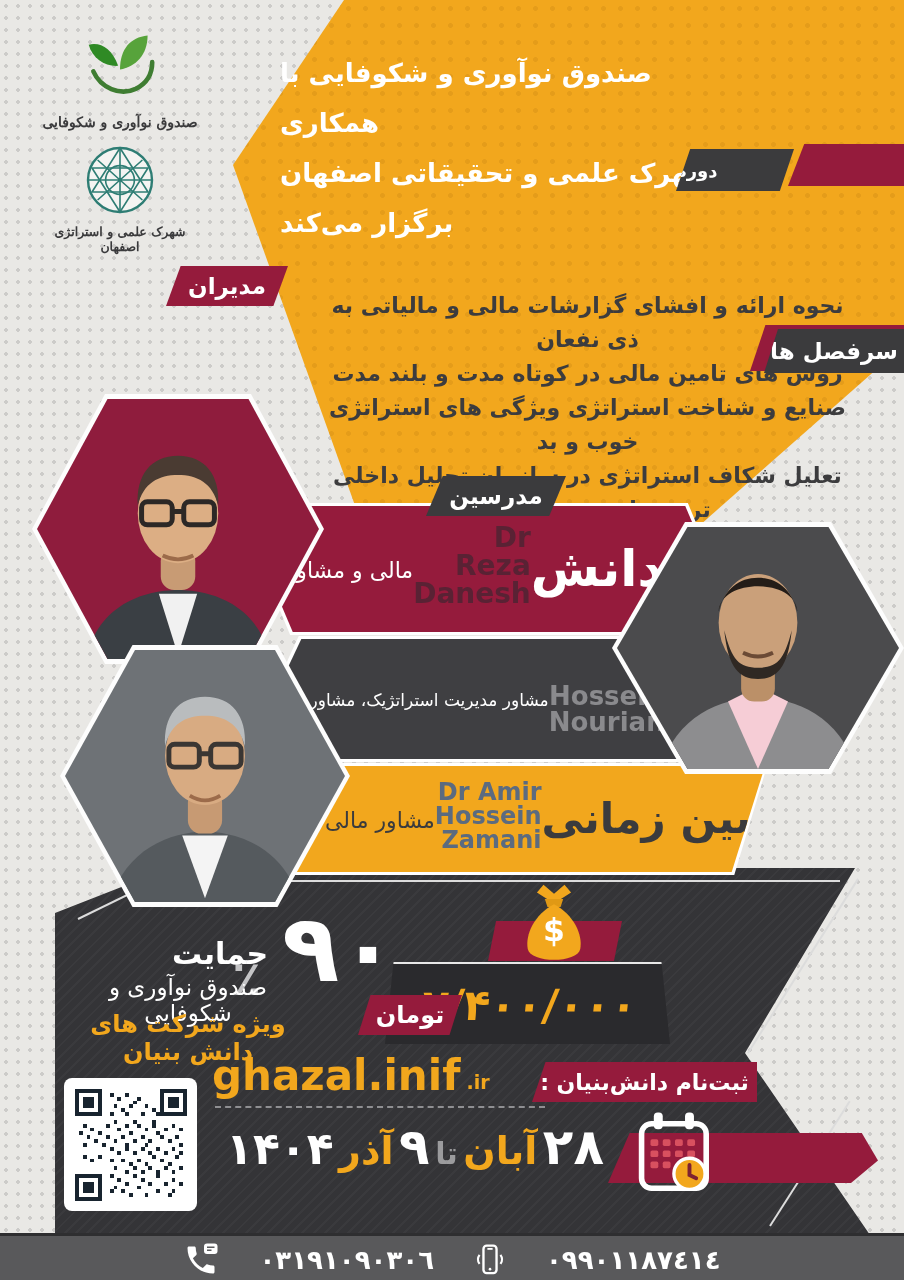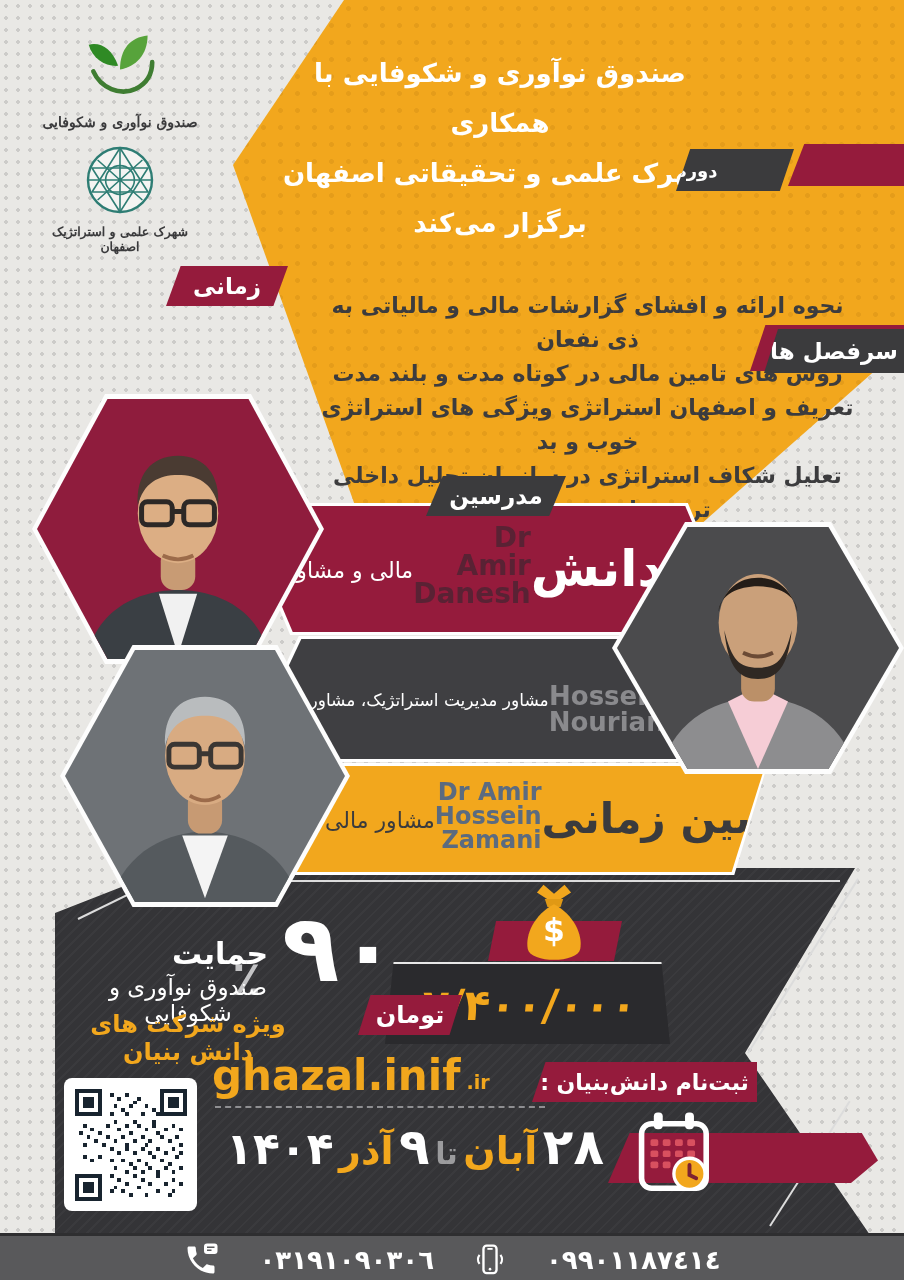--- a/index.html
+++ b/index.html
@@ -17,21 +17,21 @@
     background-color:#f2a71d;
     background-image:radial-gradient(rgba(160,100,10,.16) 2.2px, transparent 2.4px);
     background-size:17px 17px;
     clip-path:polygon(344px 0,904px 0,904px 345px,700px 525px,362px 525px,233px 165px);
   }
   
   .logo{z-index:3;text-align:center;color:#3a3a3c;}
   .logo .cap{font-family:"DejaVu Serif",serif;font-weight:bold;}
   
   .header-lines{left:280px;top:48px;width:440px;z-index:3;color:#fff;
-    font-weight:bold;font-size:26px;line-height:50px;text-align:center;}
+    font-weight:bold;font-size:26px;line-height:50px;text-align:left;}
   .title{left:120px;top:190px;width:680px;z-index:3;margin:0;text-align:center;
     font-size:57px;font-weight:bold;color:#fff;letter-spacing:-1px;
     text-shadow:3px 0 0 #3e3e40,-3px 0 0 #3e3e40,0 3px 0 #3e3e40,0 -3px 0 #3e3e40,
       3px 3px 0 #3e3e40,-3px 3px 0 #3e3e40,3px -3px 0 #3e3e40,-3px -3px 0 #3e3e40,
       9px 10px 8px rgba(60,60,60,.45);}
   
   .badge{z-index:4;display:flex;align-items:center;justify-content:center;
     color:#fff;font-weight:bold;clip-path:polygon(12% 0,100% 0,88% 100%,0 100%);}
   .bg-dark{background:#3b3b3d;}
   .bg-maroon{background:#951b3c;}
@@ -109,63 +109,63 @@
   <div class="abs logo" style="left:35px;top:140px;width:170px;">
     <svg width="80" height="80" viewBox="0 0 100 100">
       <circle cx="50" cy="50" r="40" fill="#f4f4f2" stroke="#2e7d74" stroke-width="3"></circle>
       <g stroke="#2e7d74" stroke-width="2" fill="none">
         <path d="M50 10 L85 65 L15 65 Z"></path>
         <path d="M50 90 L15 35 L85 35 Z"></path>
         <circle cx="50" cy="50" r="18"></circle>
         <path d="M22 25 L78 75 M78 25 L22 75 M50 10 L50 90 M10 50 L90 50"></path>
       </g>
     </svg>
-    <div class="cap" style="font-size:12.5px;">شهرک علمی و استراتژیک اصفهان</div>
+    <div class="cap" style="font-size:12.5px;">شهرک علمی و استراتژی اصفهان</div>
   </div>
 
   <div class="abs header-lines">
     <div>صندوق نوآوری و شکوفایی با همکاری</div>
     <div>شهرک علمی و تحقیقاتی اصفهان برگزار می‌کند</div>
   </div>
 
   <div class="abs bg-maroon" style="left:788px;top:144px;width:116px;height:42px;z-index:3;clip-path:polygon(14% 0,100% 0,100% 100%,0 100%);"></div>
   <div class="abs badge bg-dark" style="left:676px;top:149px;width:118px;height:42px;font-size:18px;justify-content:flex-end;">
     <span>دوره</span>
   </div>
 
 
   <div class="abs badge bg-maroon" style="left:166px;top:266px;width:122px;height:40px;font-size:23px;">
-    <span>زمانی</span>
+    <span>مدیران</span>
   </div>
 
   <div class="abs topics">
     <div>نحوه ارائه و افشای گزارشات مالی و مالیاتی به ذی نفعان</div>
     <div>روش های تامین مالی در کوتاه مدت و بلند مدت</div>
-    <div>تعریف و اصفهان استراتژی ویژگی های استراتژی خوب و بد</div>
+    <div>صنایع و شناخت استراتژی ویژگی های استراتژی خوب و بد</div>
     <div>تعلیل شکاف استراتژی در سازمان تحلیل داخلی</div>
     <div>ترفندهای جذب مشتری</div>
     <div>نقش تحریم ها در تجارت بین الملل</div>
   </div>
 
   <div class="abs bg-maroon" style="left:750px;top:325px;width:154px;height:46px;z-index:3;clip-path:polygon(10% 0,100% 0,100% 100%,0 100%);"></div>
   <div class="abs badge bg-dark" style="left:764px;top:329px;width:140px;height:44px;font-size:23px;clip-path:polygon(10% 0,100% 0,100% 100%,0 100%);">
     <span>سرفصل ها</span>
   </div>
 
   <div class="abs badge bg-dark" style="left:426px;top:476px;width:140px;height:40px;font-size:23px;z-index:4;">
     <span>مدرسین</span>
   </div>
 
   <div class="abs plate" style="left:263px;top:503px;width:452px;height:132px;">
     <div class="inner bg-maroon" style="padding-right:60px;">
       <div class="p-name white" style="font-size:50px;">
         <span style="font-size:24px;">دکتر</span>
         <span>رضا دانش</span>
       </div>
-      <div class="p-latin" style="font-size:28px;color:rgba(40,40,45,.55);">Dr Amir Danesh</div>
+      <div class="p-latin" style="font-size:28px;color:rgba(40,40,45,.55);">Dr Reza Danesh</div>
       <div class="p-role white" style="font-size:22px;">مالی و مشاور حوزه تجارت بین الملل</div>
     </div>
   </div>
 
   <div class="abs plate" style="left:270px;top:636px;width:478px;height:126px;">
     <div class="inner" style="background:#3f3f42;padding-left:40px;">
       <div class="p-name white" style="font-size:46px;">حسین نوریان</div>
       <div class="p-latin" style="font-size:26px;color:#8a8a8d;">Dr Hossein Nourian</div>
       <div class="p-role white" style="font-size:17px;">مشاور مدیریت استراتژیک، مشاور مدیریت فرایندهای کسب و کار</div>
     </div>

